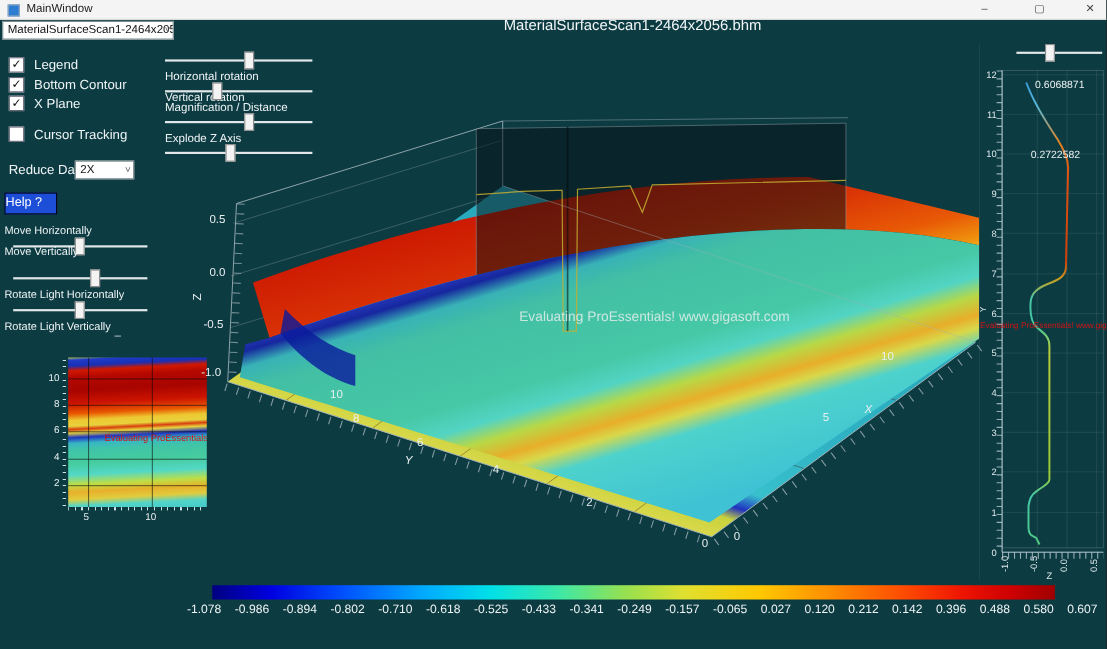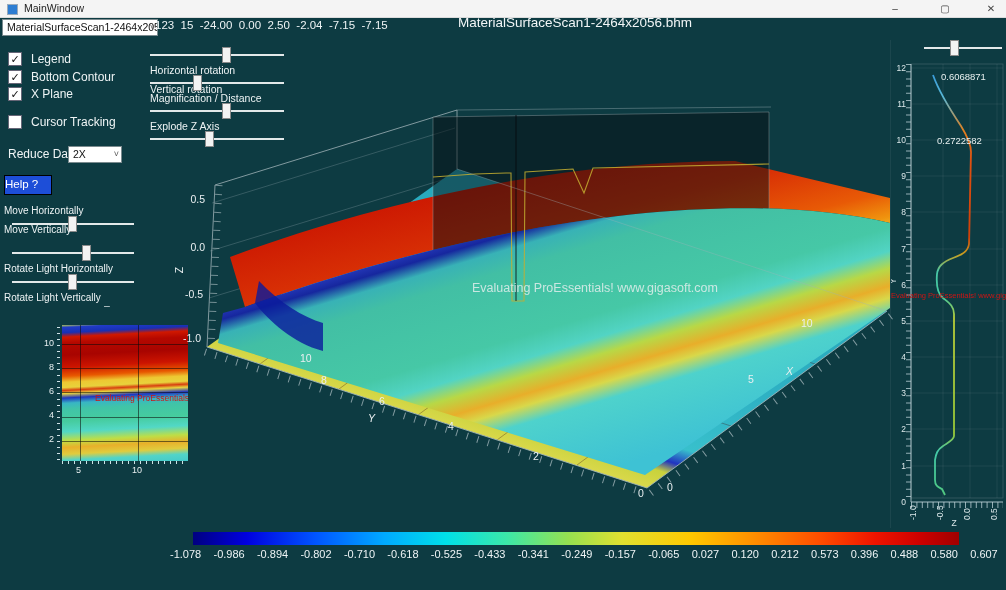--- a/index.html
+++ b/index.html
@@ -69,21 +69,20 @@
     <div class="wtitle">MainWindow</div>
     <div class="winbtn" style="left:880px;">–</div>
     <div class="winbtn" style="left:930px;">▢</div>
     <div class="winbtn" style="left:976px;">✕</div>
   </div>
 
   <div class="combo" style="left:2px;top:19px;width:138px;height:15px;">
     <span>MaterialSurfaceScan1-2464x2056.bhm</span>
     <span class="arr">˅</span>
   </div>
-  <div id="readout">123  15  -24.00  0.00  2.50  -2.04  -7.15  -7.15</div>
   <div id="plot-title">MaterialSurfaceScan1-2464x2056.bhm</div>
 
   <div class="lbl" style="left:150px;top:36px;margin-top:47px;">Vertical rotation</div>
   <div class="slider" style="left:150px;top:47px;width:134px;">
     <div class="track"></div>
     <div class="thumb" style="left: 57%;"></div>
   </div>
   <div class="lbl" style="left:150px;top:64px;">Horizontal rotation</div>
   <div class="slider" style="left:150px;top:75px;width:134px;">
     <div class="track"></div>
@@ -358,20 +357,20 @@
     <span>-0.618</span>
     <span>-0.525</span>
     <span>-0.433</span>
     <span>-0.341</span>
     <span>-0.249</span>
     <span>-0.157</span>
     <span>-0.065</span>
     <span>0.027</span>
     <span>0.120</span>
     <span>0.212</span>
-    <span>0.573</span>
+    <span>0.142</span>
     <span>0.396</span>
     <span>0.488</span>
     <span>0.580</span>
     <span>0.607</span>
   </div>
 
 </div>
 
 </body></html>

